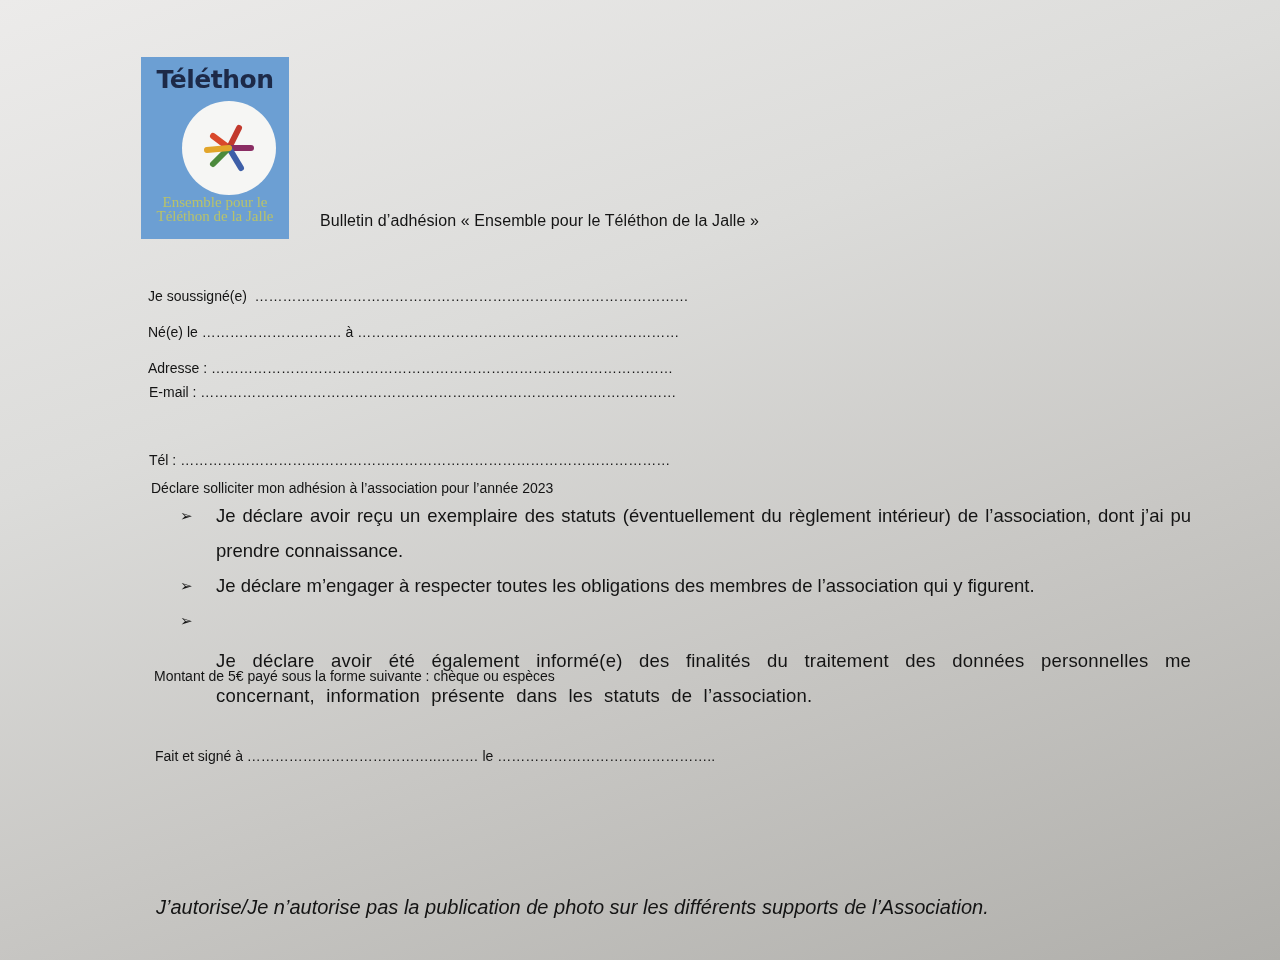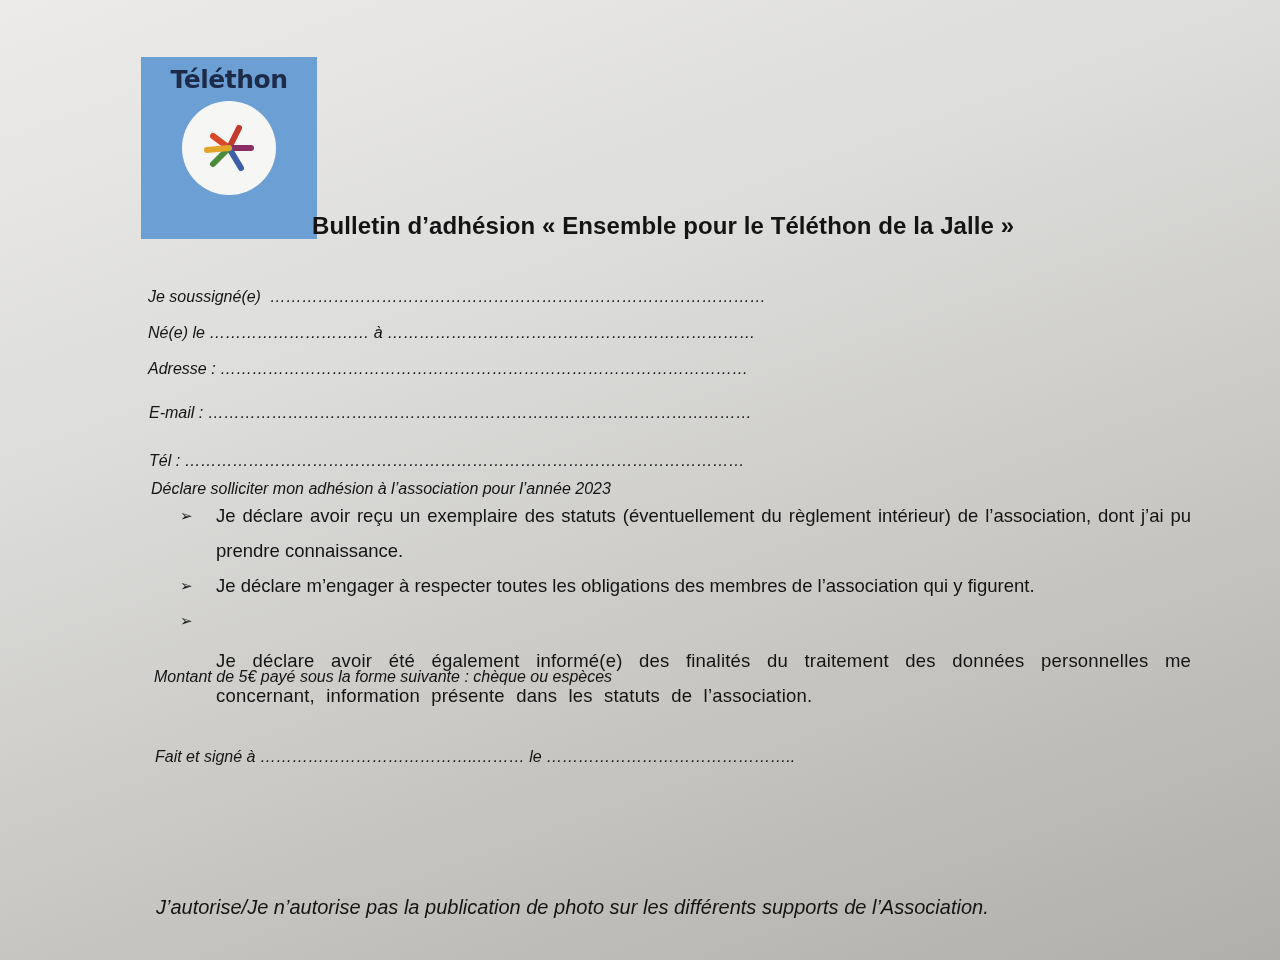--- a/index.html
+++ b/index.html
@@ -3,45 +3,45 @@
   <meta charset="utf-8">
   <style>
     html, body { margin: 0; padding: 0; }
     body {
       width: 1280px; height: 960px; overflow: hidden; position: relative;
       background: linear-gradient(160deg, #ecebea 0%, #dcdcda 35%, #c8c7c4 65%, #b0afab 100%);
       font-family: "Liberation Sans", sans-serif;
       color: #141414;
     }
     .logo {
-      position: absolute; left: 141px; top: 57px; width: 176px; height: 182px;
+      position: absolute; left: 141px; top: 57px; width: 148px; height: 182px;
       background: #6c9fd3;
     }
     .logo-title {
       position: absolute; left: 0; right: 0; top: 8px; text-align: center;
       font-family: "DejaVu Sans", sans-serif; font-weight: bold; font-size: 25px;
       color: #1d2a48; letter-spacing: -0.5px;
     }
     .logo-badge {
       position: absolute; left: 45px; top: 48px; width: 86px; height: 86px;
       border-radius: 50%; background: #f6f6f4;
       box-shadow: 0 0 0 4px #f6f6f4;
     }
     .logo-badge svg { position: absolute; left: 13px; top: 13px; }
     .logo-caption {
       position: absolute; left: 0; right: 0; top: 138px; text-align: center;
       font-family: "Liberation Serif", serif; font-size: 15px; line-height: 14px;
       color: #b8c26a;
     }
     .title {
-      position: absolute; left: 312px; top: 212px;
-      font-weight: bold; font-size: 24px; letter-spacing: 0.1px; white-space: nowrap;
+      position: absolute; left: 320px; top: 212px;
+      font-weight: normal; font-size: 16px; letter-spacing: 0.1px; white-space: nowrap;
     }
     .line {
-      position: absolute; font-size: 16px; white-space: nowrap; font-style: italic;
+      position: absolute; font-size: 14px; white-space: nowrap;
     }
     .bullet {
       position: absolute; font-size: 18.5px; line-height: 35px;
     }
     .bullet .arrow {
       position: absolute; left: 0; top: 0; font-size: 15px;
     }
     .bullet .txt {
       position: absolute; left: 36px; width: 975px; text-align: justify;
       text-align-last: left;
@@ -58,37 +58,41 @@
       <g stroke-linecap="round" stroke-width="6" fill="none">
         <line x1="30" y1="30" x2="14" y2="18" stroke="#d9482b"></line>
         <line x1="30" y1="30" x2="40" y2="10" stroke="#c2392d"></line>
         <line x1="30" y1="30" x2="52" y2="30" stroke="#8a2d63"></line>
         <line x1="30" y1="30" x2="42" y2="50" stroke="#3e5fa8"></line>
         <line x1="30" y1="30" x2="14" y2="46" stroke="#4c8a3c"></line>
         <line x1="30" y1="30" x2="8" y2="32" stroke="#e2a52a"></line>
       </g>
     </svg>
   </div>
+  <div class="logo-caption">
+    <div>Ensemble pour le</div>
+    <div>Téléthon de la Jalle</div>
+  </div>
 </div>
 
 <div class="title">Bulletin d’adhésion « Ensemble pour le Téléthon de la Jalle »</div>
 
 <div class="line" style="left:148px; top:288px;">
   <span>Je soussigné(e)</span>&nbsp;
   <span>…………………………………………………………………………………</span>
 </div>
 <div class="line" style="left:148px; top:324px;">
   <span>Né(e) le</span>
   <span>………………………… à ……………………………………………………………</span>
 </div>
 <div class="line" style="left:148px; top:360px;">
   <span>Adresse :</span>
   <span>………………………………………………………………………………………</span>
 </div>
-<div class="line" style="left:149px; top:404px;">
+<div class="line" style="left:149px; top:384px;">
   <span>E-mail :</span>
   <span>…………………………………………………………………………………………</span>
 </div>
 <div class="line" style="left:149px; top:432px;margin-top:20px;">
   <span>Tél :</span>
   <span>……………………………………………………………………………………………</span>
 </div>
 
 <div class="line" style="left:151px; top:468px;margin-top:12px;">Déclare solliciter mon adhésion à l’association pour l’année 2023</div>
 

